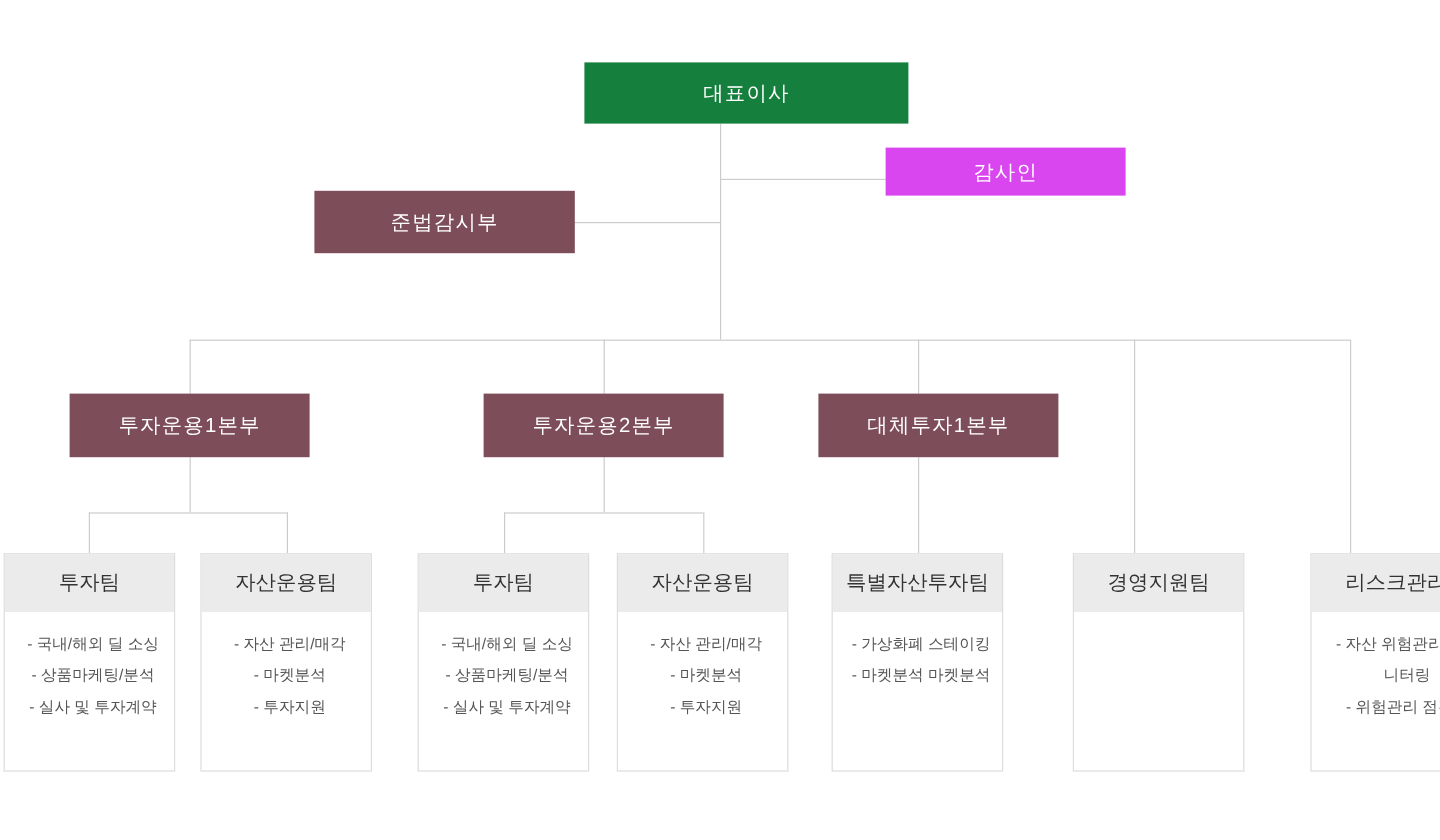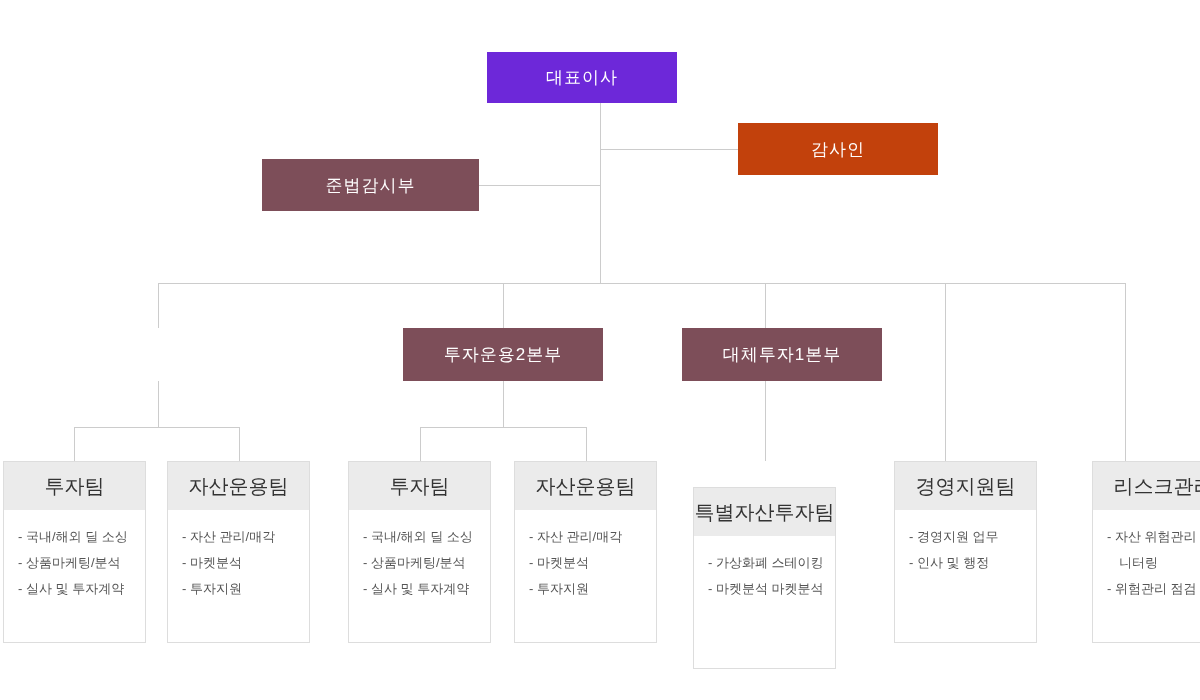--- a/index.html
+++ b/index.html
@@ -7,34 +7,34 @@
   #canvas{position:relative;width:1200px;height:700px;background:#ffffff;overflow:hidden;}
 
   
   .hline,.vline{position:absolute;background:#cccccc;}
   .hline{height:1px;}
   .vline{width:1px;}
 
   
   .node{position:absolute;display:flex;align-items:center;justify-content:center;
         color:#ffffff;font-size:17px;letter-spacing:1px;}
-  .node-ceo{left:487px;top:52px;width:190px;height:51px;background:#6d28d9;}
-  .node-auditor{left:738px;top:123px;width:200px;height:52px;background:#c2410c;}
+  .node-ceo{left:487px;top:52px;width:270px;height:51px;background:#15803d;}
+  .node-auditor{left:738px;top:123px;width:200px;height:40px;background:#d946ef;}
   .node-compliance{left:262px;top:159px;width:217px;height:52px;background:#7d4e59;}
   .node-division{width:200px;height:53px;top:328px;background:#7d4e59;}
   .node-div1{left:58px;}
   .node-div2{left:403px;}
   .node-div3{left:682px;}
 
   
   .team{position:absolute;top:461px;width:143px;height:182px;background:#ffffff;
         border:1px solid #dddddd;box-sizing:border-box;}
   .team-head{height:48px;line-height:48px;text-align:center;background:#ebebeb;
-        color:#333333;font-size:20px;}
-  .team-list{list-style:none;margin:14px 0 0 0;padding:0 8px 0 14px;}
+        color:#333333;font-size:17px;}
+  .team-list{list-style:none;margin:14px 0 0 0;padding:0 8px 0 14px;text-align:center;}
   .team-list li{color:#555555;font-size:13px;line-height:26px;
         padding-left:12px;text-indent:-12px;}
 </style>
 </head>
 <body>
 
 <div id="canvas">
 
   <div class="vline" style="left:600px;top:103px;height:180px;"></div>
   <div class="hline" style="left:600px;top:149px;width:138px;"></div>
@@ -58,20 +58,23 @@
   <div class="node node-ceo">
     <span>대표이사</span>
   </div>
   <div class="node node-auditor">
     <span>감사인</span>
   </div>
   <div class="node node-compliance">
     <span>준법감시부</span>
   </div>
 
+  <div class="node node-division node-div1">
+    <span>투자운용1본부</span>
+  </div>
   <div class="node node-division node-div2">
     <span>투자운용2본부</span>
   </div>
   <div class="node node-division node-div3">
     <span>대체투자1본부</span>
   </div>
 
   <div class="team" style="left:3px;">
     <div class="team-head">투자팀</div>
     <ul class="team-list">
@@ -97,33 +100,29 @@
       </ul>
   </div>
   <div class="team" style="left:514px;">
     <div class="team-head">자산운용팀</div>
     <ul class="team-list">
         <li>- 자산 관리/매각</li>
         <li>- 마켓분석</li>
         <li>- 투자지원</li>
       </ul>
   </div>
-  <div class="team" style="left:693px;margin-top:26px;">
+  <div class="team" style="left:693px;">
     <div class="team-head">특별자산투자팀</div>
     <ul class="team-list">
         <li>- 가상화폐 스테이킹</li>
         <li>- 마켓분석 마켓분석</li>
       </ul>
   </div>
   <div class="team" style="left:894px;">
     <div class="team-head">경영지원팀</div>
-    <ul class="team-list">
-        <li>- 경영지원 업무</li>
-        <li>- 인사 및 행정</li>
-      </ul>
   </div>
   <div class="team" style="left:1052px;margin-left:40px;">
     <div class="team-head">리스크관리</div>
     <ul class="team-list">
         <li>- 자산 위험관리 모니터링</li>
         <li>- 위험관리 점검</li>
       </ul>
   </div>
 
 </div>

